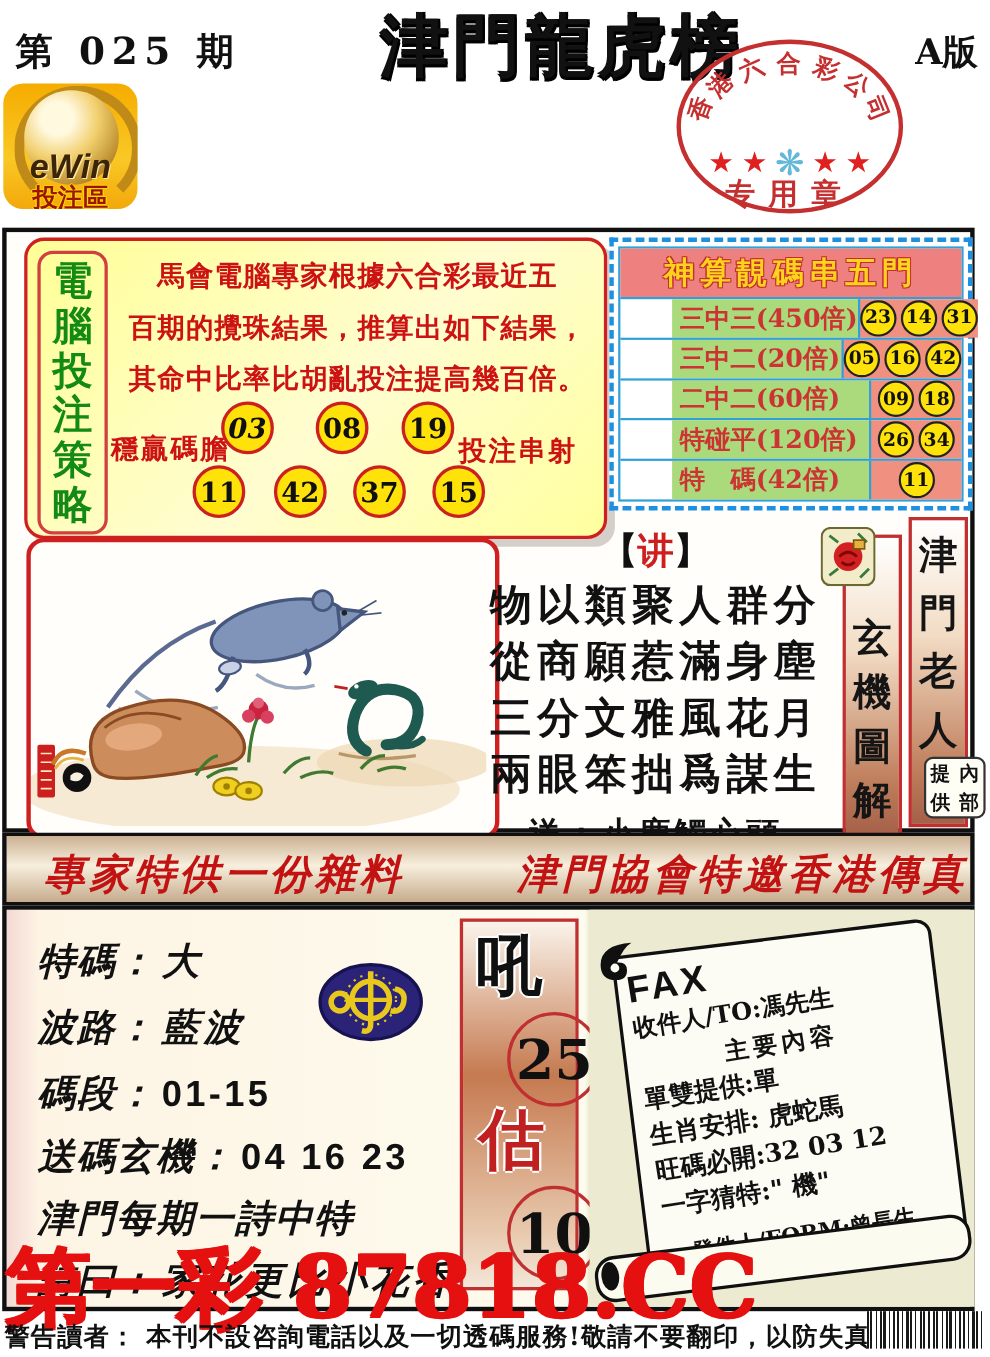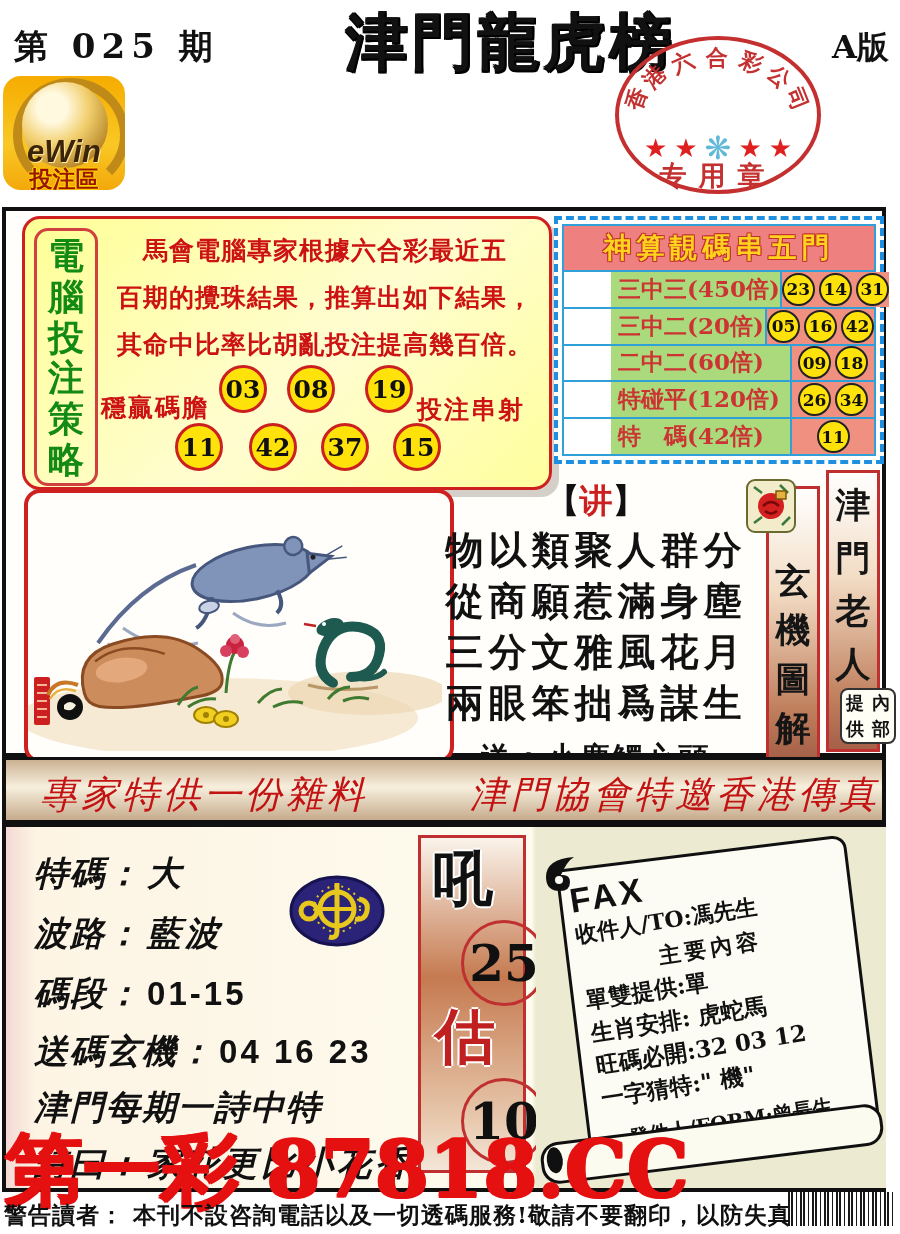--- a/index.html
+++ b/index.html
@@ -78,21 +78,21 @@
   .vbanner span{font-size:35px;font-weight:bold;color:#151515;line-height:1;}
   .mystery-tile{position:absolute;left:740px;top:268px;width:50px;height:54px;z-index:3;}
   .provider{position:absolute;left:834px;top:477px;width:52px;height:52px;background:#fffef5;border:2px solid #333;
             border-radius:8px;display:grid;grid-template-columns:1fr 1fr;z-index:3;}
   .provider span{display:flex;align-items:center;justify-content:center;font-size:18px;font-weight:bold;}
 
   
   .ribbon{left:2px;top:757px;width:884px;height:66px;box-sizing:border-box;border-left:4px solid #101010;border-right:4px solid #101010;
           border-top:3px solid #101010;border-bottom:3px solid #101010;
           background:linear-gradient(180deg,#cbb193,#f7efdd 45%,#c6ab8c);}
-  .ribbon span{position:absolute;top:10px;font-size:37px;font-weight:normal;font-style:italic;color:#c21212;
+  .ribbon span{position:absolute;top:10px;font-size:37px;font-weight:bold;font-style:italic;color:#c21212;
                letter-spacing:4px;white-space:nowrap;}
 
   
   .secC{left:2px;top:823px;width:884px;height:369px;border:4px solid #101010;box-sizing:border-box;
         background:linear-gradient(90deg,#f4d9d4 0,#fdf4e4 30px,#fdfbee 58%,#fdfbee 60%,#ecead0 60.5%,#ecead0 100%);}
   .tip-line{position:absolute;left:28px;white-space:nowrap;}
   .tip-label{font-size:34px;font-weight:bold;font-style:italic;letter-spacing:2px;}
   .tip-value{font-size:34px;font-weight:bold;font-style:italic;letter-spacing:4px;}
   .tip-num{font-family:"Liberation Sans",sans-serif;font-style:normal;font-weight:600;font-size:33px;letter-spacing:3px;}
   .club-logo{position:absolute;left:283px;top:48px;}
@@ -169,21 +169,21 @@
         <span>注</span>
         <span>策</span>
         <span>略</span>
       </div>
       <div class="strat-par">
         <div>馬會電腦專家根據六合彩最近五</div>
         <div>百期的攪珠結果，推算出如下結果，</div>
         <div>其命中比率比胡亂投注提高幾百倍。</div>
       </div>
       <span class="strat-label" style="left:76px;top:172px;">穩贏碼膽</span>
-      <div class="bigball" style="left:194px;top:146px;">03</div>
+      <div class="bigball" style="left:176px;top:146px;font-style:italic;">03</div>
       <div class="bigball" style="left:262px;top:146px;">08</div>
       <div class="bigball" style="left:340px;top:146px;">19</div>
       <span class="strat-label" style="left:392px;top:174px;">投注串射</span>
       <div class="bigball" style="left:150px;top:204px;">11</div>
       <div class="bigball" style="left:224px;top:204px;">42</div>
       <div class="bigball" style="left:296px;top:204px;">37</div>
       <div class="bigball" style="left:368px;top:204px;">15</div>
     </div>
 
     <div class="combo">

